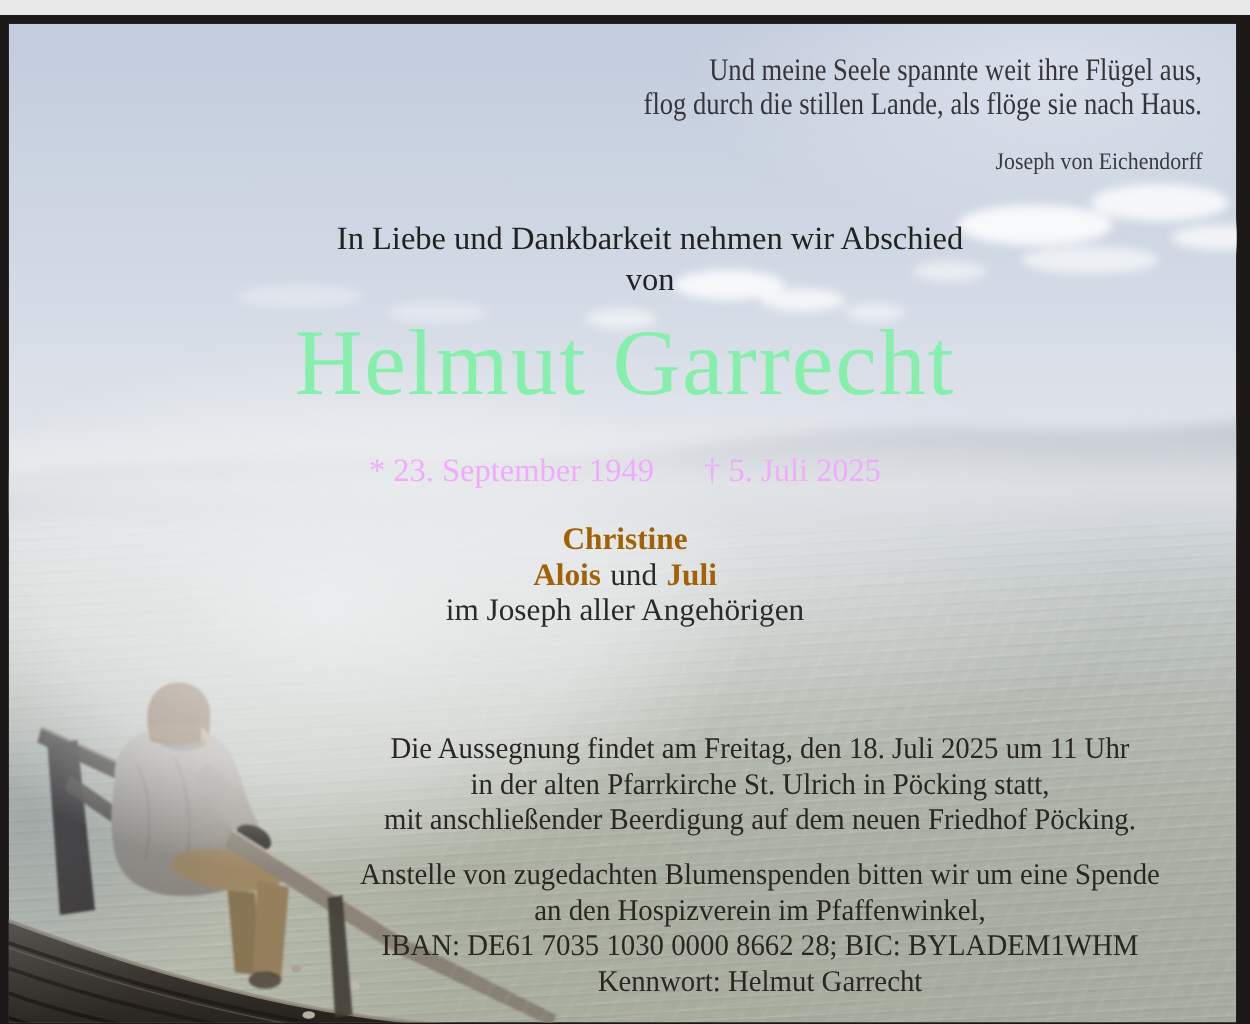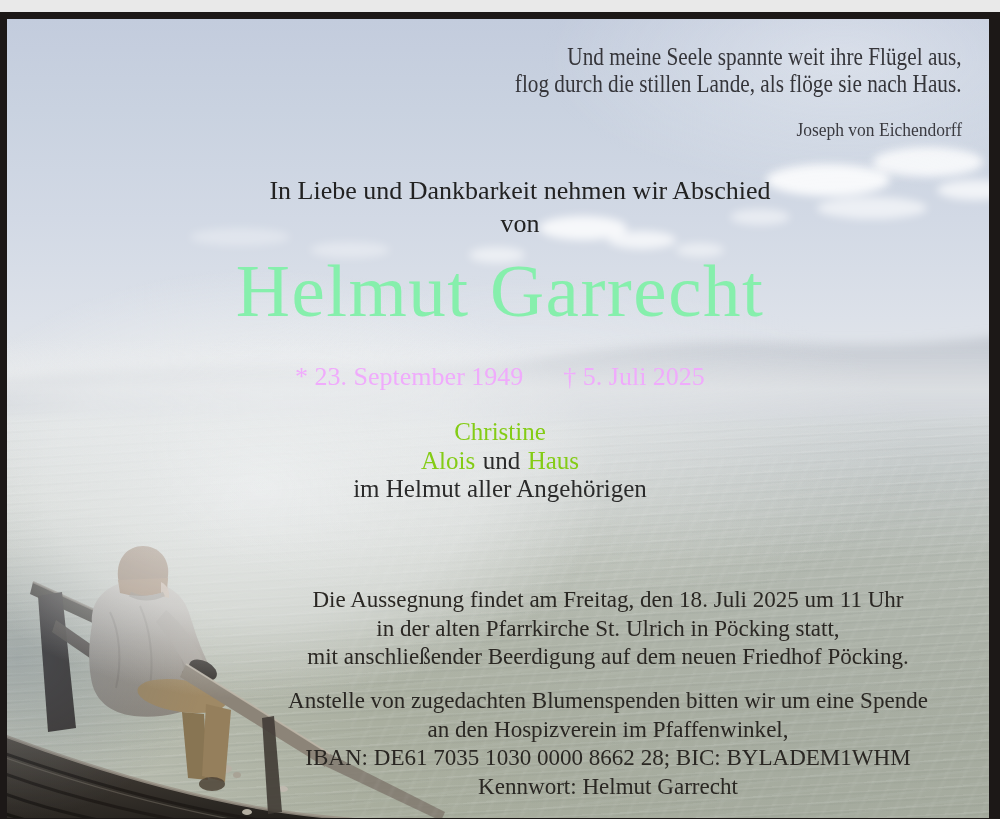--- a/index.html
+++ b/index.html
@@ -52,21 +52,21 @@
     transform:scaleX(.92);transform-origin:100% 0;
   }
   .intro{left:0;width:1000px;top:162px;text-align:center;font-size:26px;line-height:33px;color:#222222;padding-left:20px;}
   .name{
     left:0;width:1000px;top:241px;margin:0;text-align:center;
     font-size:75px;font-weight:400;letter-spacing:1.5px;color:#86efac;line-height:1;
   }
   .dates{left:0;width:1000px;top:350px;text-align:center;font-size:26px;color:#f0abfc;}
   .dates .death{margin-left:40px;}
   .mourners{left:0;width:1000px;top:406px;text-align:center;font-size:25px;line-height:28.5px;color:#2a2a2a;}
-  .mourners .bold{font-weight:400;color:#84cc16;}
+  .mourners .bold{font-weight:700;color:#a16207;}
   .mourners .conj{padding:0 .30em;}
   .block{
     left:108px;width:1000px;text-align:center;
     font-size:24px;line-height:28.5px;color:#2a2723;
     transform:scaleX(.96);transform-origin:50% 0;
   }
   .ceremony{top:573px;}
   .donation{top:674px;}
 </style>
 </head>
@@ -188,22 +188,22 @@
     </div>
 
     <h1 class="name">Helmut Garrecht</h1>
 
     <div class="dates">
       <span>* 23. September 1949</span><span class="death">† 5. Juli 2025</span>
     </div>
 
     <div class="mourners">
       <div class="bold">Christine</div>
-      <div><span class="bold">Alois</span><span class="conj">und</span><span class="bold">Haus</span></div>
-      <div>im Helmut aller Angehörigen</div>
+      <div><span class="bold">Alois</span><span class="conj">und</span><span class="bold">Juli</span></div>
+      <div>im Joseph aller Angehörigen</div>
     </div>
 
     <div class="block ceremony">
       <div>Die Aussegnung findet am Freitag, den 18. Juli 2025 um 11 Uhr</div>
       <div>in der alten Pfarrkirche St. Ulrich in Pöcking statt,</div>
       <div>mit anschließender Beerdigung auf dem neuen Friedhof Pöcking.</div>
     </div>
 
     <div class="block donation">
       <div>Anstelle von zugedachten Blumenspenden bitten wir um eine Spende</div>

